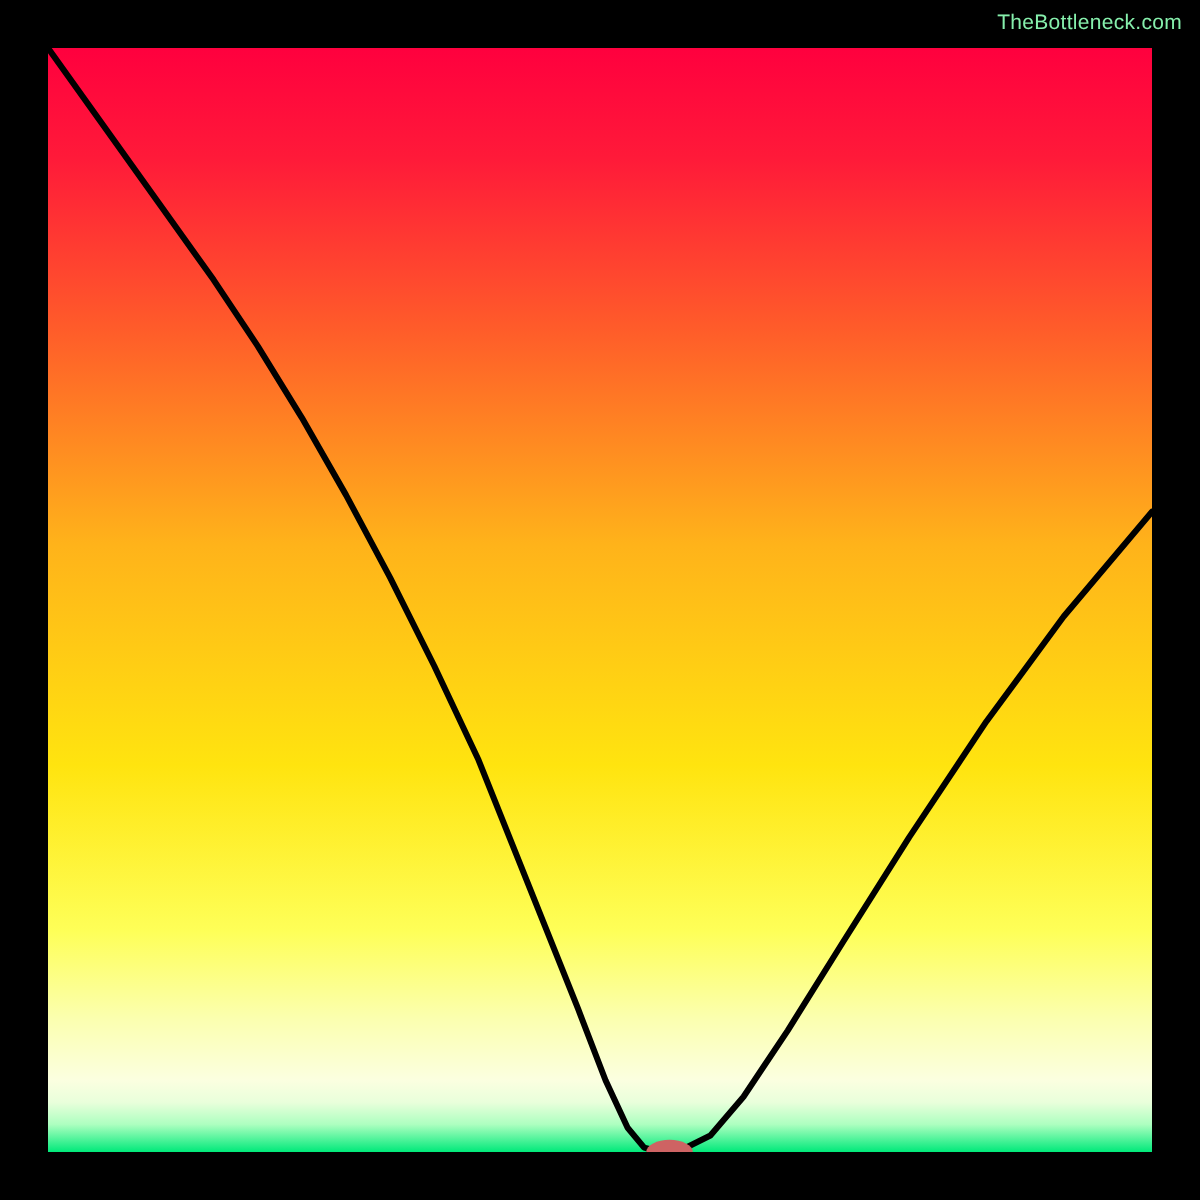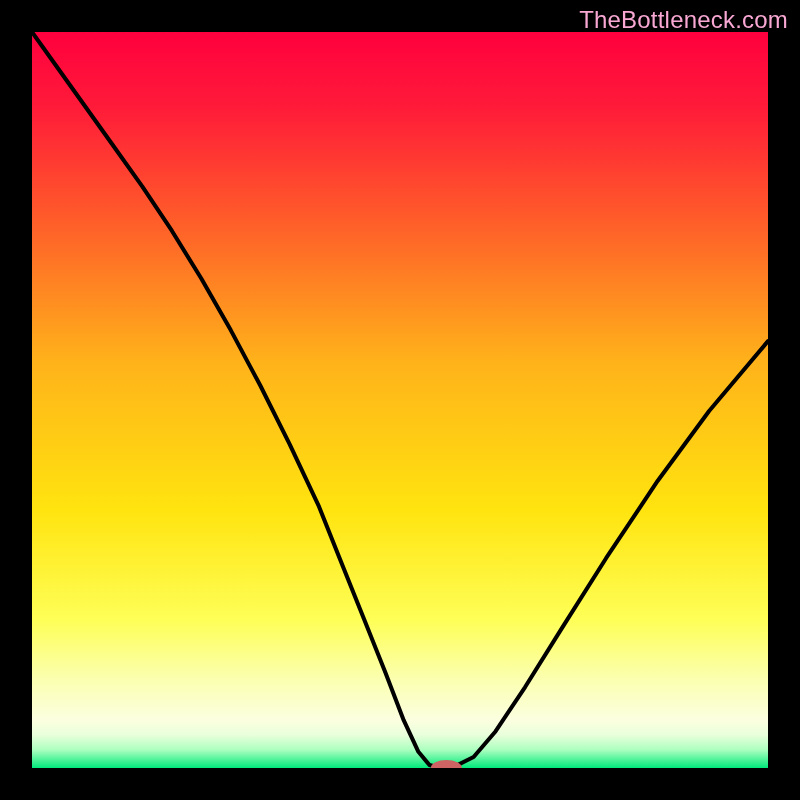--- a/index.html
+++ b/index.html
@@ -23,23 +23,23 @@
     left: 32px;
     top: 32px;
     width: 736px;
     height: 736px;
   }
   .attribution {
     position: absolute;
     top: 6px;
     right: 12px;
     font-family: Arial, Helvetica, sans-serif;
-    font-size: 24px;
+    font-size: 14px;
     font-weight: 500;
-    color: #f9a8d4;
+    color: #86efac;
     letter-spacing: 0.2px;
   }
   svg { display: block; }
 </style>
 </head>
 <body>
 
 <div class="frame">
   <div class="attribution">TheBottleneck.com</div>
 

